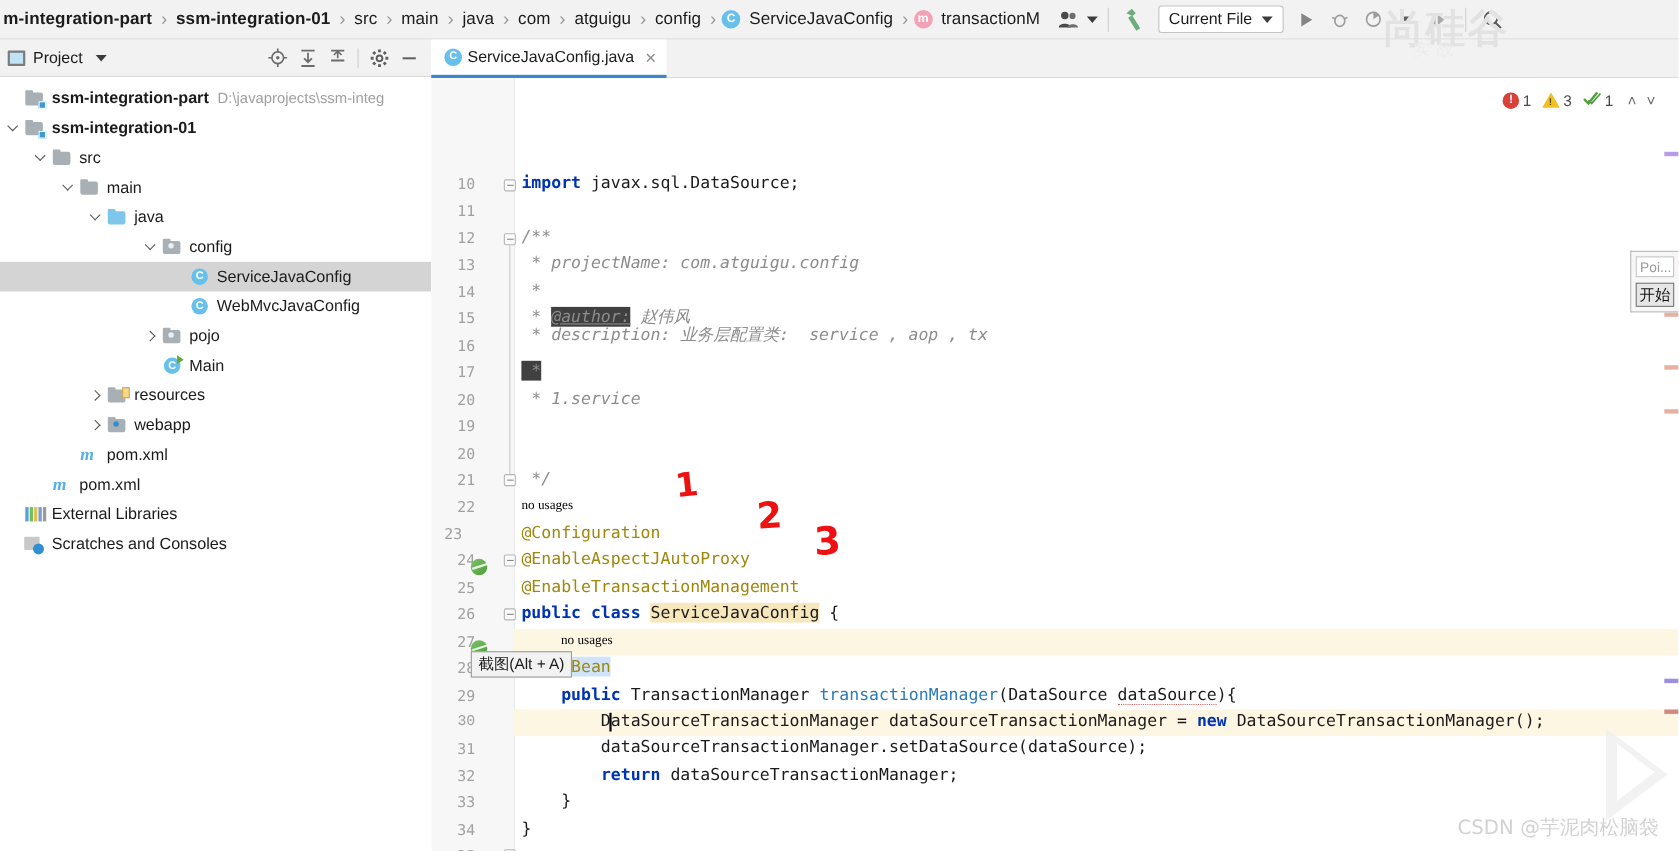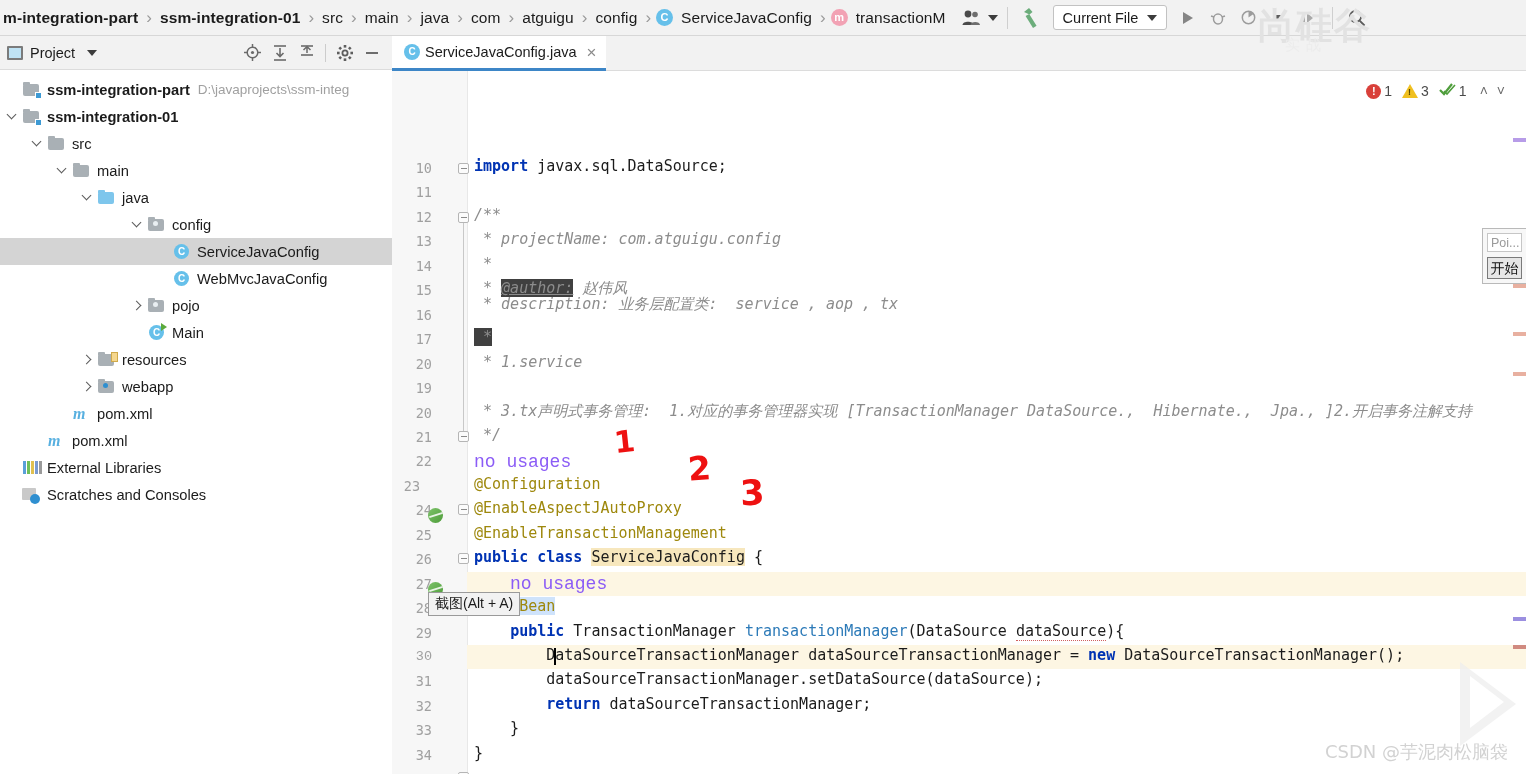--- a/index.html
+++ b/index.html
@@ -232,21 +232,21 @@
     line-height:1;
   }
   .hl-row {
     position:absolute; left:75px; width:1059px; height:24px;
     background:#fdf6e3;
   }
   .kw { color:#0033b3; font-weight:bold; }
   .anno { color:#9e880d; }
   .cmt { color:#8c8c8c; font-style:italic; }
   .mth { color:#2c7ab8; }
-  .usages { color:#8b5cf6; font-size:18px; font-family:Liberation Mono, monospace; }
+  .usages { color:#000000; font-size:12px; font-family:Liberation Serif, serif; }
   .classname { background:#f7e7bd; }
   .authorhl { background:#404040; }
   .wavy { border-bottom:1.5px dotted #d06060; }
   .caret-bar {
     position:absolute; width:1.6px; height:17px; background:#000;
   }
   .sel-blue { background:#cfe3fb; }
 
   
   .inspect {
@@ -670,21 +670,20 @@
     <div class="code" id="code">
         <div class="cl" style="top: 88px;"><span class="kw">import</span> javax.sql.DataSource;</div>
         <div class="cl" style="top: 112.45px;"></div>
         <div class="cl" style="top: 136.9px;"><span class="cmt">/**</span></div>
         <div class="cl" style="top: 161.35px;"><span class="cmt"> * projectName: com.atguigu.config</span></div>
         <div class="cl" style="top: 185.8px;"><span class="cmt"> *</span></div>
         <div class="cl" style="top: 210.25px;"><span class="cmt"> * </span><span class="cmt authorhl" style="text-decoration:underline">@author:</span><span class="cmt"> 赵伟风</span></div>
         <div class="cl" style="top: 226px;"><span class="cmt"> * description: 业务层配置类:  service , aop , tx</span></div>
         <div class="cl" style="top: 259.15px;"><span class="cmt authorhl"> *</span></div>
         <div class="cl" style="top: 283.6px;"><span class="cmt"> * 1.service</span></div>
-        <div class="cl" style="top: 332.5px;"><span class="cmt"> * 3.tx声明式事务管理:  1.对应的事务管理器实现 [TransactionManager DataSource.,  Hibernate.,  Jpa., ]2.开启事务注解支持</span></div>
         <div class="cl" style="top: 356.95px;"><span class="cmt"> */</span></div>
         <div class="cl" style="top: 381.4px;"></div>
         <div class="cl" style="top: 405.85px;"><span class="anno">@Configuration</span></div>
         <div class="cl" style="top: 430.3px;"><span class="anno">@EnableAspectJAutoProxy</span></div>
         <div class="cl" style="top: 454.75px;"><span class="anno">@EnableTransactionManagement</span></div>
         <div class="cl" style="top: 479.2px;"><span class="kw">public</span> <span class="kw">class</span> <span class="classname">ServiceJavaConfig</span> {</div>
         <div class="cl" style="top: 503.65px;"></div>
         <div class="cl" style="top: 528.1px;">    <span class="anno sel-blue">@Bean</span></div>
         <div class="cl" style="top: 552.55px;">    <span class="kw">public</span> TransactionManager <span class="mth">transactionManager</span>(DataSource <span class="wavy">dataSource</span>){</div>
         <div class="cl" style="top: 577px;">        DataSourceTransactionManager dataSourceTransactionManager = <span class="kw">new</span> DataSourceTransactionManager();</div>

